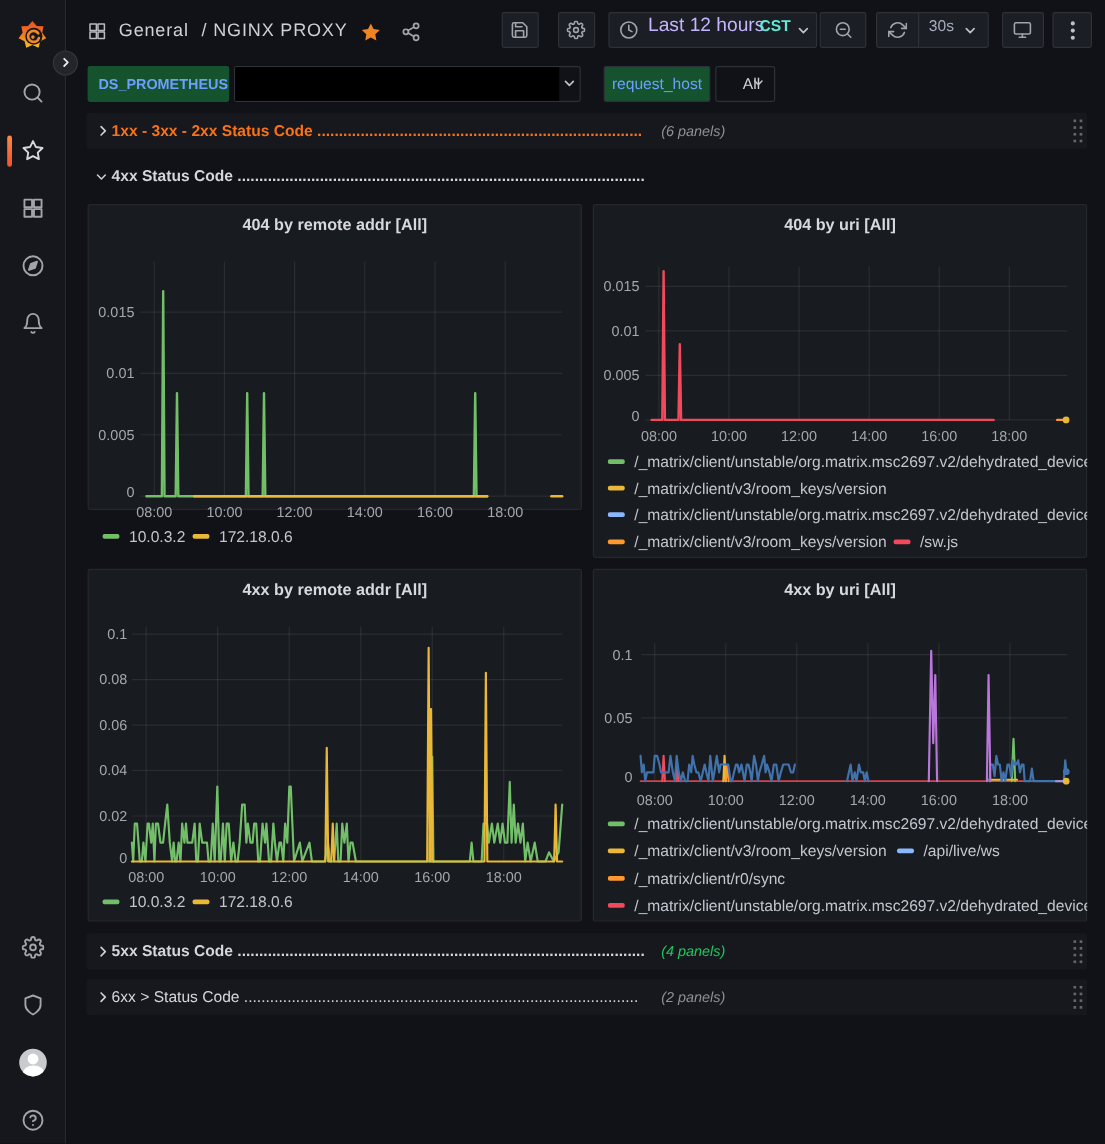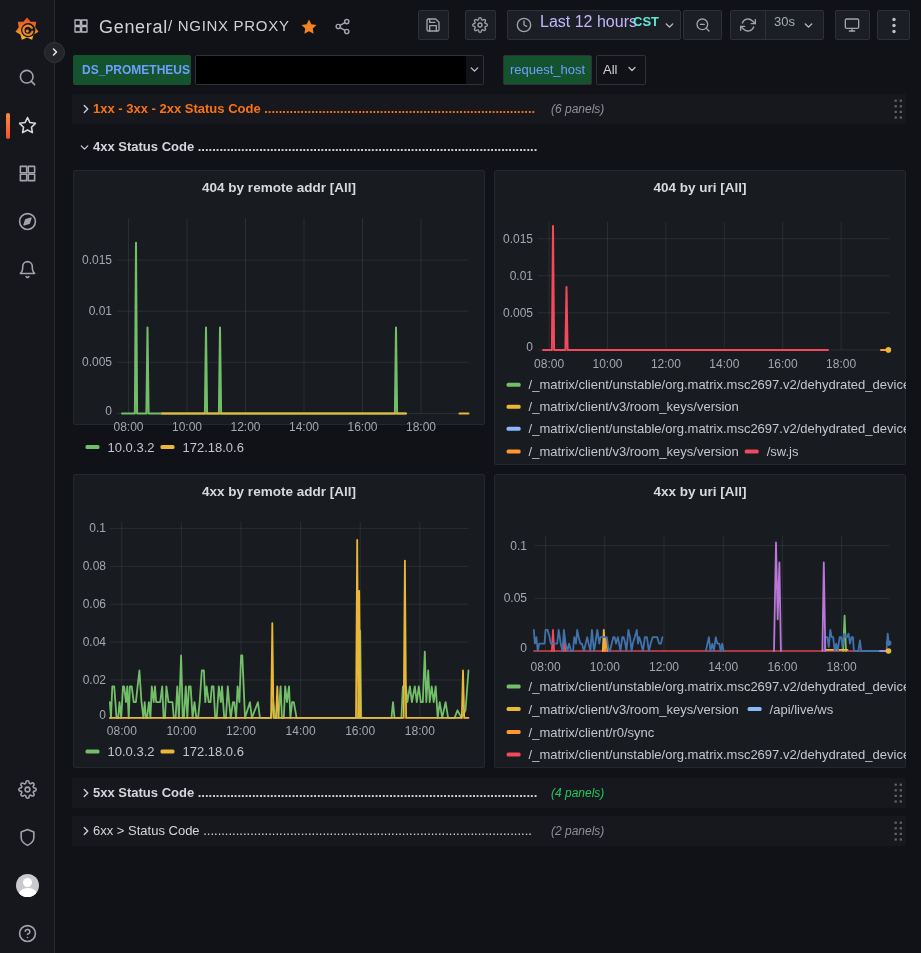--- a/index.html
+++ b/index.html
@@ -55,21 +55,21 @@
     <circle cx="12" cy="12" r="10"></circle>
     <path d="M9.09 9a3 3 0 0 1 5.83 1c0 2-3 3-3 3"></path>
     <line x1="12" y1="17" x2="12.01" y2="17"></line>
   </svg>
 <svg style="position:absolute;left:73px;top:18px" width="16" height="16" viewBox="0 0 24 24" fill="none" stroke="#b9bac2" stroke-width="1.9" stroke-linecap="round" stroke-linejoin="round">
     <rect x="3" y="3" width="8" height="8"></rect>
     <rect x="13" y="3" width="8" height="8"></rect>
     <rect x="3" y="13" width="8" height="8"></rect>
     <rect x="13" y="13" width="8" height="8"></rect>
   </svg>
-<div style="position:absolute;left:99px;top:17px;font-size:18px;letter-spacing:0.7px;color:#d0d1d6">General</div>
+<div style="position:absolute;left:99px;top:17px;font-size:15px;letter-spacing:0.7px;color:#d0d1d6">General</div>
 <div style="position:absolute;left:168px;top:17px;font-size:15px;letter-spacing:0.7px;color:#d0d1d6">/ NGINX PROXY</div>
 <svg style="position:absolute;left:300px;top:18px" width="18" height="18" viewBox="0 0 24 24">
     <polygon points="12 2 15.09 8.26 22 9.27 17 14.14 18.18 21.02 12 17.77 5.82 21.02 7 14.14 2 9.27 8.91 8.26 12 2" fill="#ee8423"></polygon>
   </svg>
 <svg style="position:absolute;left:334px;top:18px" width="17" height="17" viewBox="0 0 24 24" fill="none" stroke="#a3a4ab" stroke-width="2.0" stroke-linecap="round" stroke-linejoin="round">
     <circle cx="18" cy="5" r="3"></circle>
     <circle cx="6" cy="12" r="3"></circle>
     <circle cx="18" cy="19" r="3"></circle>
     <line x1="8.59" y1="13.51" x2="15.42" y2="17.49"></line>
     <line x1="15.41" y1="6.51" x2="8.59" y2="10.49"></line>
@@ -124,21 +124,21 @@
     <circle cx="4" cy="8.5" r="1.7" fill="#c0c1c8"></circle>
     <circle cx="4" cy="14.5" r="1.7" fill="#c0c1c8"></circle>
   </svg>
 <div style="position:absolute;left:73px;top:55px;width:118px;height:30px;background:#14532d;border-radius:2px;font-size:12px;font-weight:700;color:#6e9fff;line-height:30px;padding-left:9px">DS_PROMETHEUS</div>
 <div style="position:absolute;left:195px;top:55px;width:289px;height:30px;background:#111217;border:1px solid #2e3138;border-radius:2px"></div>
 <div style="position:absolute;left:196px;top:56px;width:270px;height:28px;background:#000"></div>
 <svg style="position:absolute;left:468px;top:63px" width="13" height="13" viewBox="0 0 24 24" fill="none" stroke="#c0c1c8" stroke-width="2.6" stroke-linecap="round" stroke-linejoin="round">
     <polyline points="6 9 12 15 18 9"></polyline>
   </svg>
 <div style="position:absolute;left:503px;top:55px;width:89px;height:30px;background:#14532d;border:1px solid #2e3138;border-radius:2px;font-size:13px;font-weight:500;color:#6e9fff;line-height:28px;text-align:center">request_host</div>
-<div style="position:absolute;left:596px;top:55px;width:50px;height:30px;background:#111217;border:1px solid #2e3138;border-radius:2px;font-size:13px;color:#d0d1d6;line-height:28px;padding-left:6px">All</div>
+<div style="position:absolute;left:596px;top:55px;width:50px;height:30px;background:#111217;border:1px solid #2e3138;border-radius:2px;font-size:13px;color:#d0d1d6;line-height:28px;padding-left:22px">All</div>
 <svg style="position:absolute;left:626px;top:63px" width="12" height="12" viewBox="0 0 24 24" fill="none" stroke="#c0c1c8" stroke-width="2.6" stroke-linecap="round" stroke-linejoin="round">
     <polyline points="6 9 12 15 18 9"></polyline>
   </svg>
 <div style="position:absolute;left:72px;top:94px;width:834px;height:30px;background:#17181d;border-radius:2px;"></div>
 <svg style="position:absolute;left:79px;top:102px" width="14" height="14" viewBox="0 0 24 24" fill="none" stroke="#ccccdc" stroke-width="2.4" stroke-linecap="round" stroke-linejoin="round">
     <polyline points="9 18 15 12 9 6"></polyline>
   </svg>
 <div style="position:absolute;left:93px;top:94px;height:30px;line-height:30px;font-size:13px;font-weight:700;color:#f97316;white-space:nowrap">1xx - 3xx - 2xx Status Code ...........................................................................</div>
 <div style="position:absolute;left:551px;top:94px;height:30px;line-height:30px;font-size:12px;font-style:italic;color:#8e9099;white-space:nowrap">(6 panels)</div>
 <svg style="position:absolute;left:894px;top:99px" width="10" height="24">

